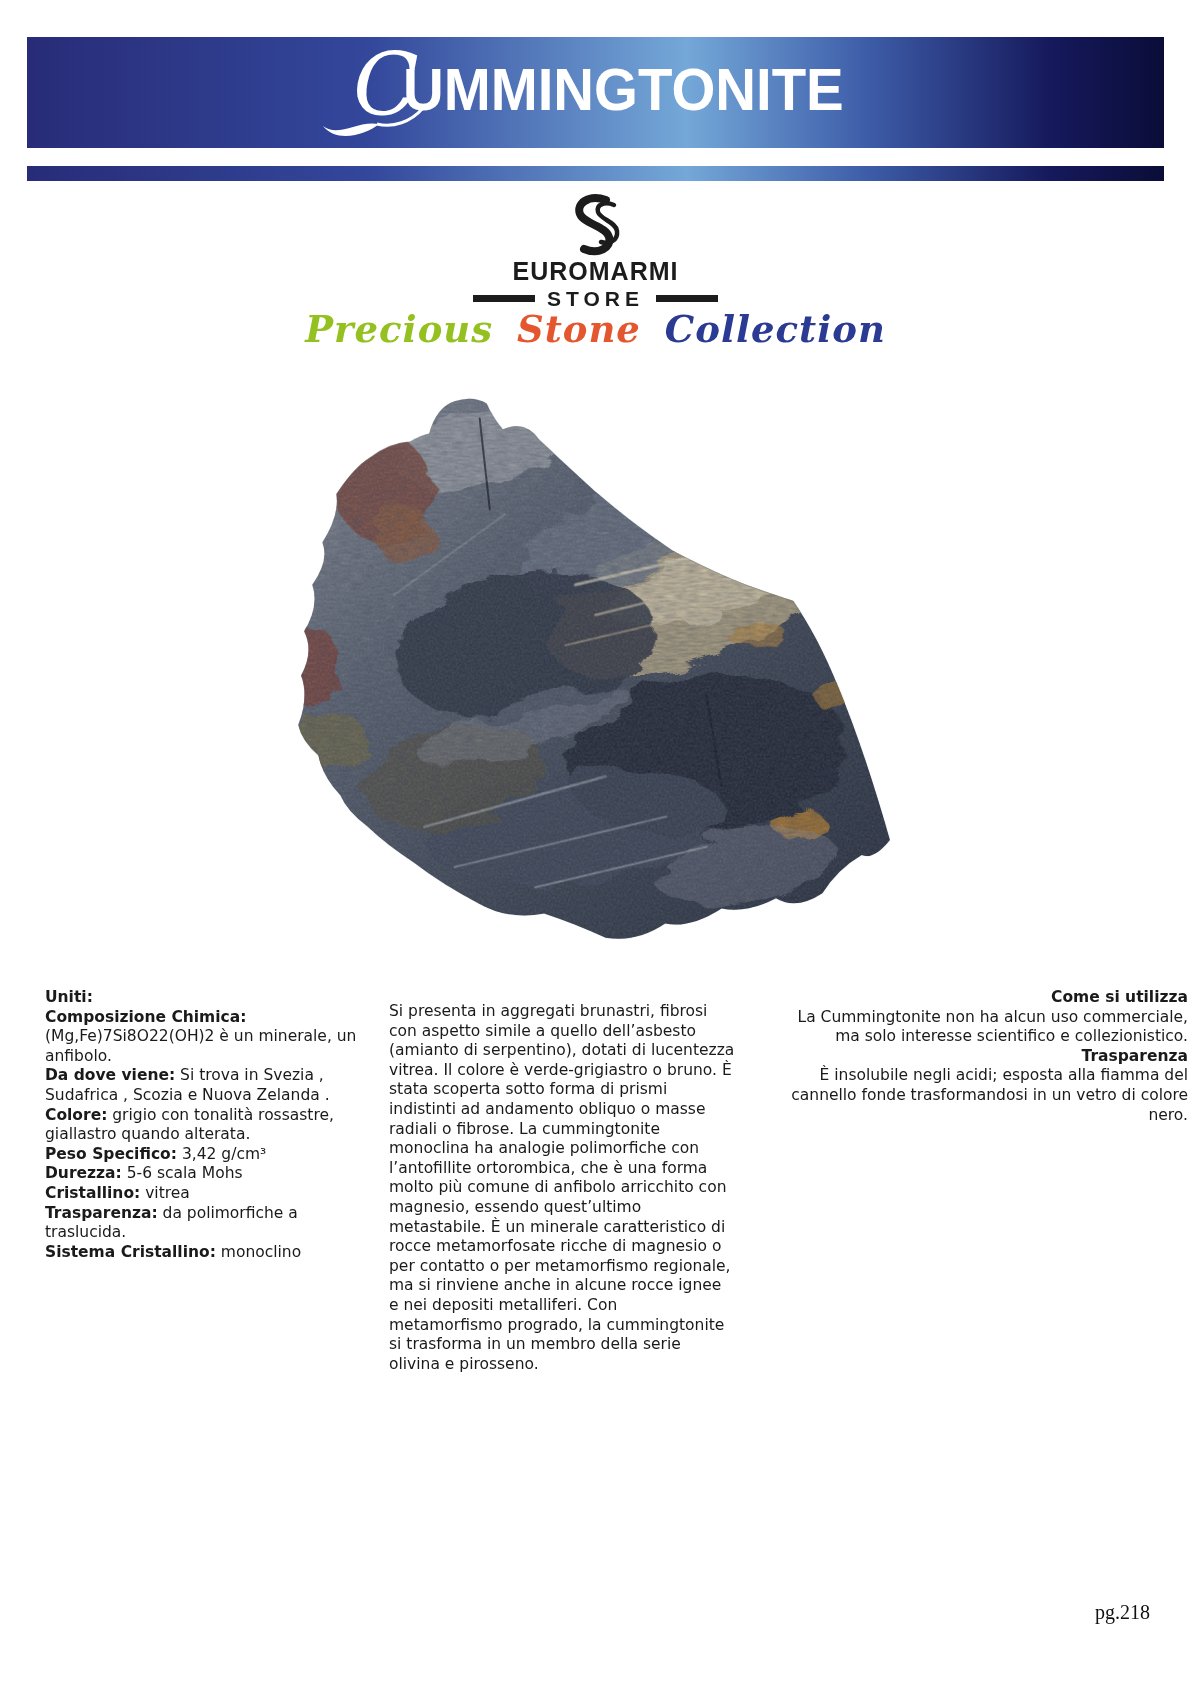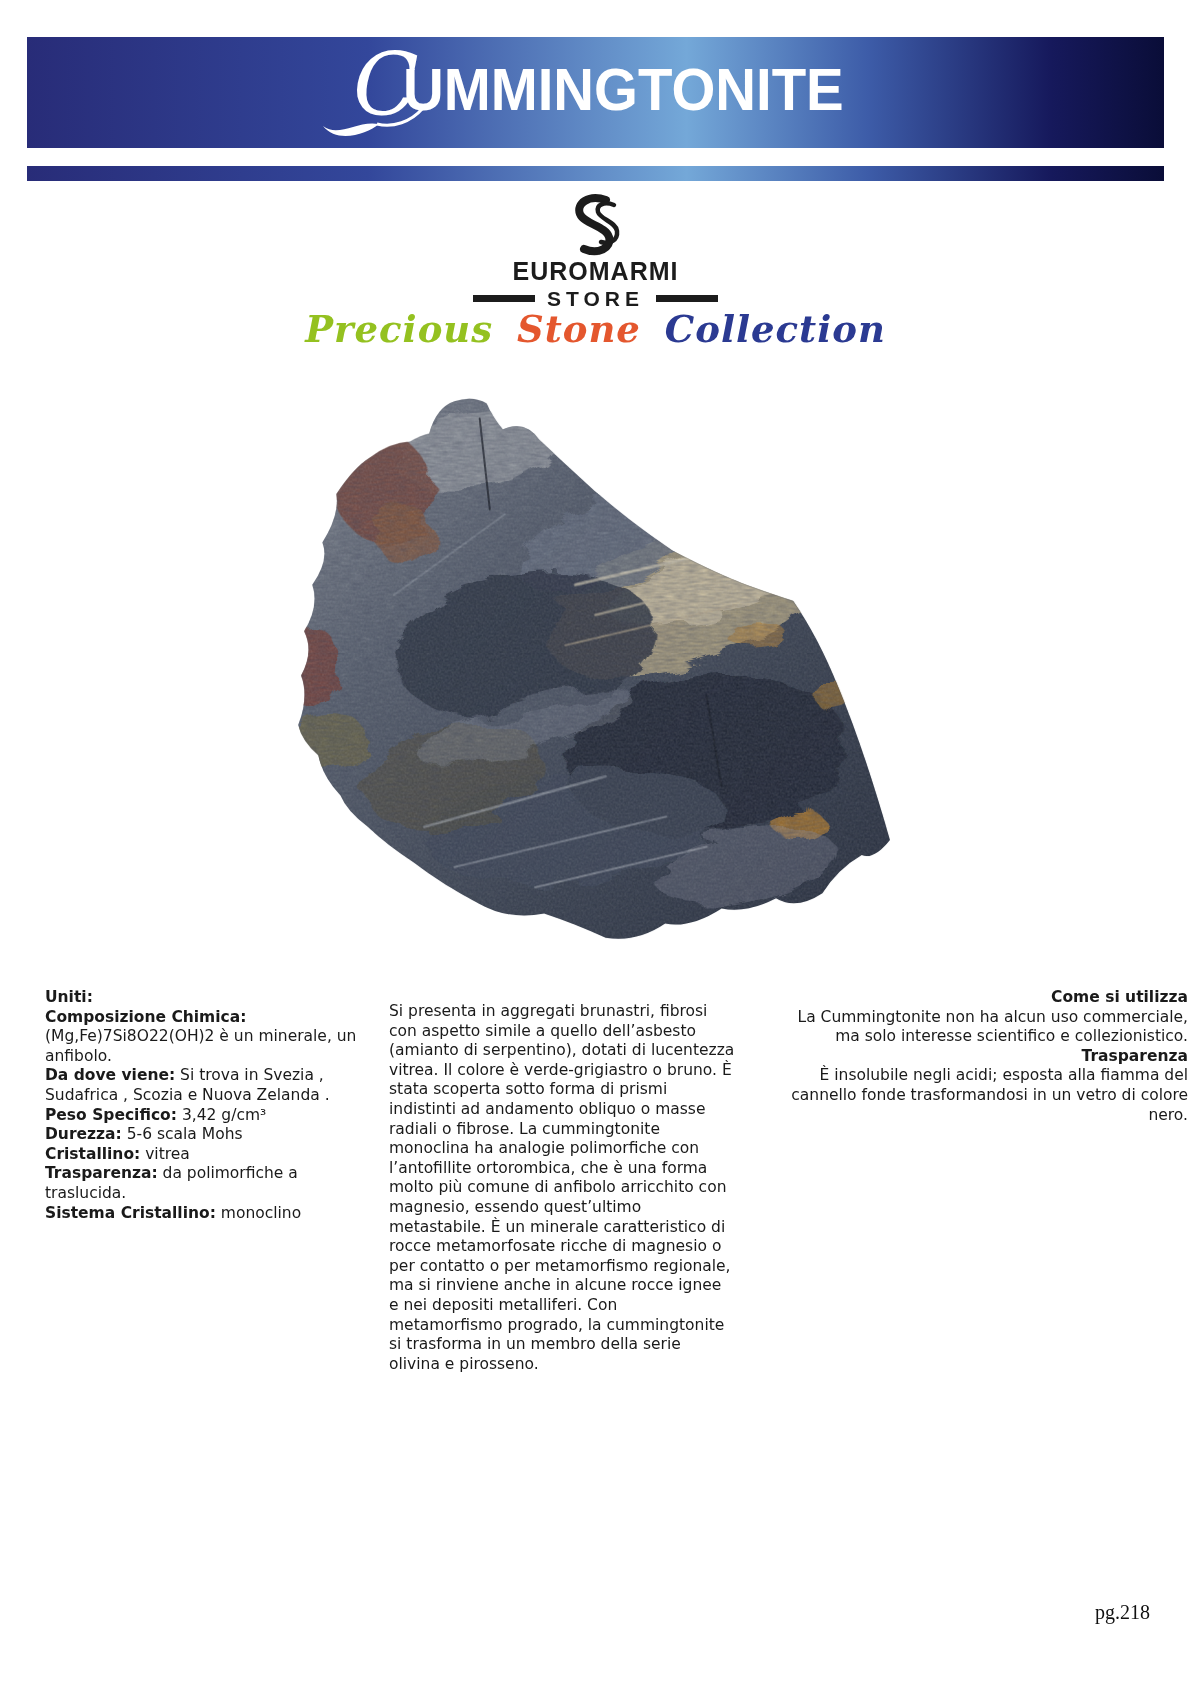--- a/index.html
+++ b/index.html
@@ -187,20 +187,21 @@
     <g clip-path="url(#rockclip)">
       <rect width="620" height="545" filter="url(#grainLight)" opacity="0.18"></rect>
       <rect width="620" height="545" filter="url(#grainFiber)" opacity="0.45"></rect>
     </g>
   </svg>
 
   <div class="col col-left">
     <p class="prop block-label"><b>Uniti:</b></p>
     <p class="prop block-label"><b>Composizione Chimica:</b><span>(Mg,Fe)7Si8O22(OH)2 è un minerale, un anfibolo.</span></p>
     <p class="prop"><b>Da dove viene:</b> <span>Si trova in Svezia , Sudafrica , Scozia e Nuova Zelanda .</span></p>
+    <p class="prop"><b>Colore:</b> <span>grigio con tonalità rossastre, giallastro quando alterata.</span></p>
     <p class="prop"><b>Peso Specifico:</b> <span>3,42 g/cm³</span></p>
     <p class="prop"><b>Durezza:</b> <span>5-6 scala Mohs</span></p>
     <p class="prop"><b>Cristallino:</b> <span>vitrea</span></p>
     <p class="prop"><b>Trasparenza:</b> <span>da polimorfiche a traslucida.</span></p>
     <p class="prop"><b>Sistema Cristallino:</b> <span>monoclino</span></p>
   </div>
 
   <div class="col col-mid">
     <p class="prop">Si presenta in aggregati brunastri, fibrosi con aspetto simile a quello dell’asbesto (amianto di serpentino), dotati di lucentezza vitrea. Il colore è verde-grigiastro o bruno. È stata scoperta sotto forma di prismi indistinti ad andamento obliquo o masse radiali o fibrose. La cummingtonite monoclina ha analogie polimorfiche con l’antofillite ortorombica, che è una forma molto più comune di anfibolo arricchito con magnesio, essendo quest’ultimo metastabile. È un minerale caratteristico di rocce metamorfosate ricche di magnesio o per contatto o per metamorfismo regionale, ma si rinviene anche in alcune rocce ignee e nei depositi metalliferi. Con metamorfismo progrado, la cummingtonite si trasforma in un membro della serie olivina e pirosseno.</p>
   </div>

